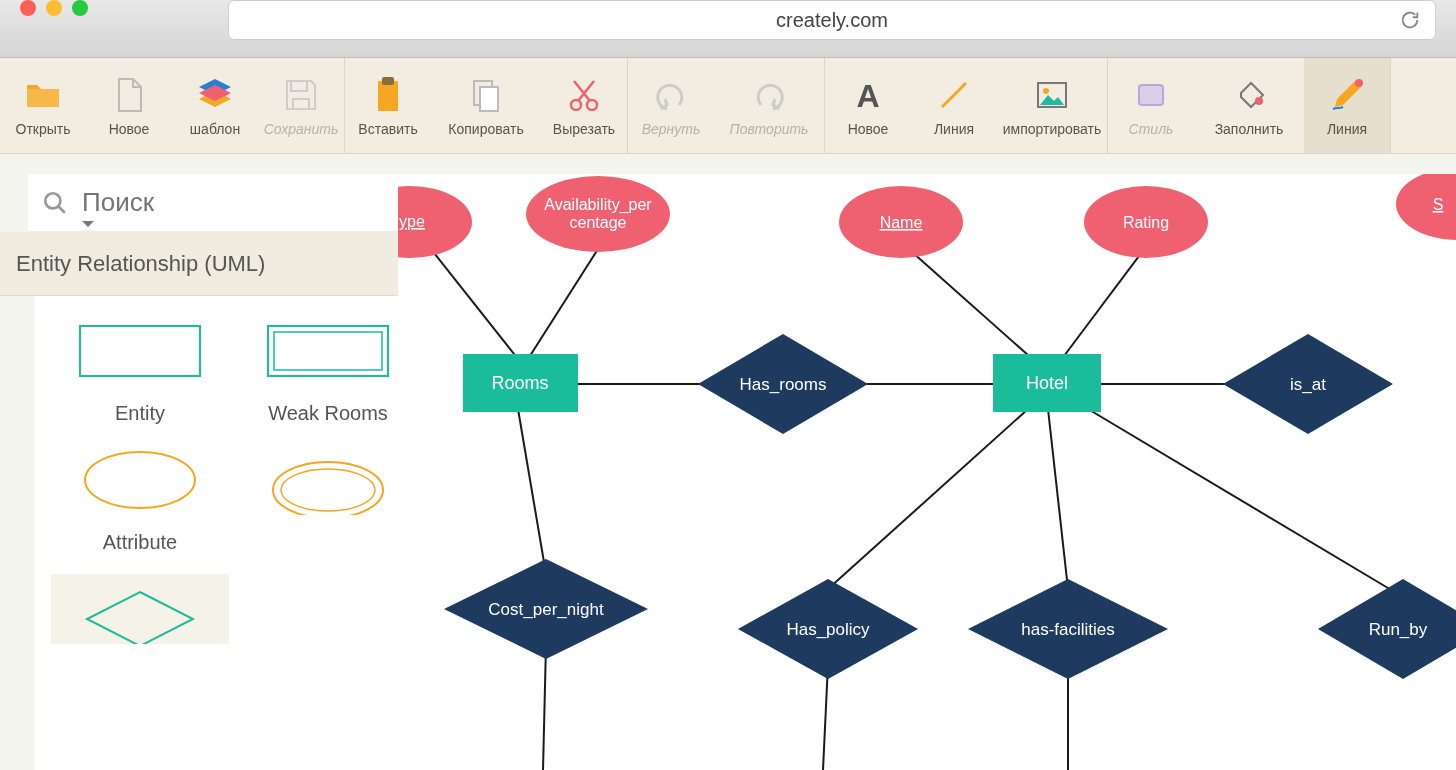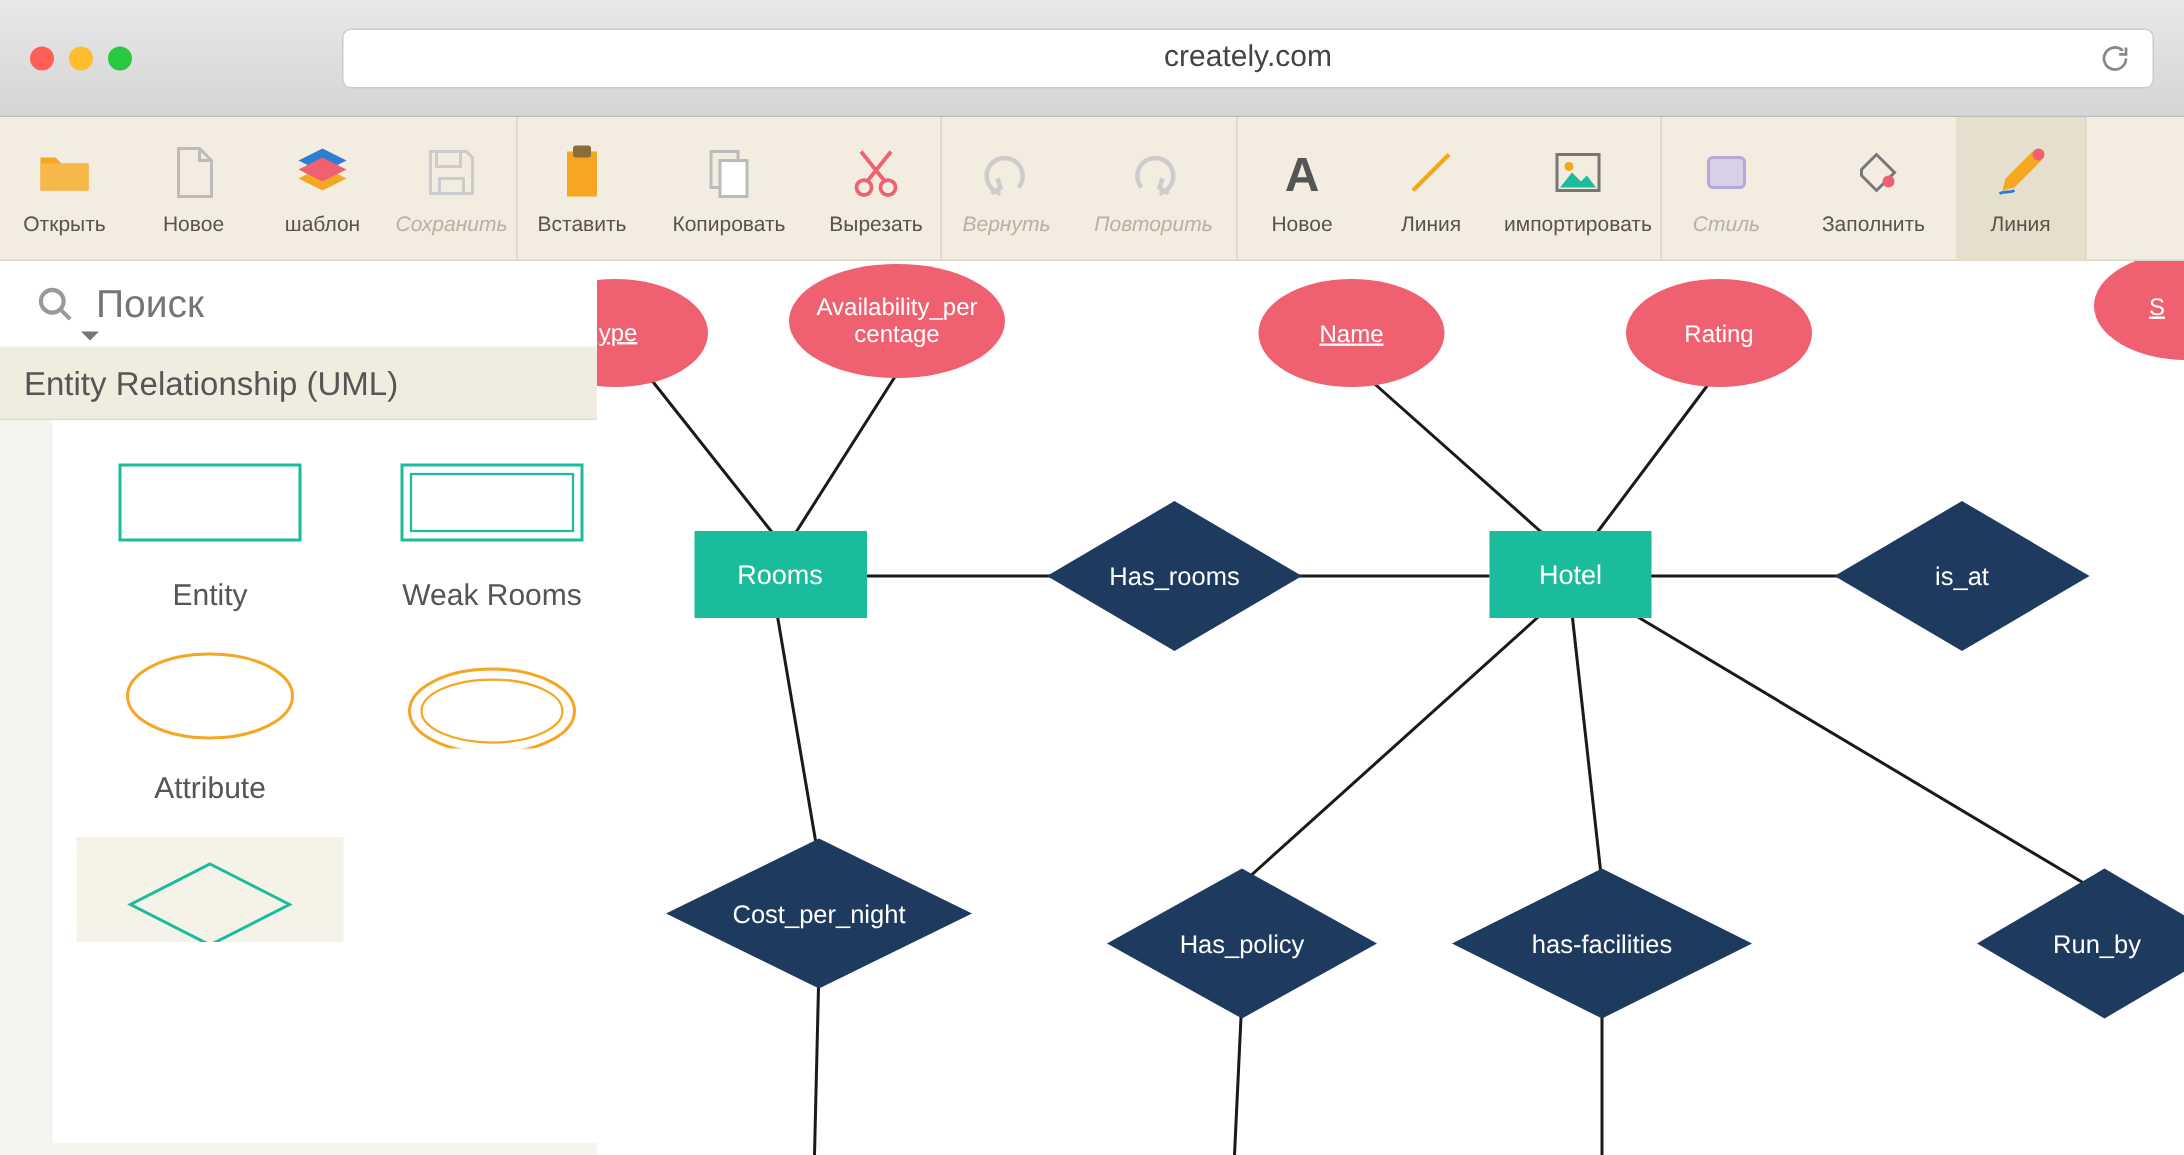--- a/index.html
+++ b/index.html
@@ -1,41 +1,41 @@
 <!DOCTYPE html>
 <html><head>
 <meta charset="utf-8">
 <style>
 * { margin: 0; padding: 0; box-sizing: border-box; font-family: -apple-system, "Helvetica Neue", Arial, sans-serif; }
 body { background: #f5f5f0; width: 1456px; height: 770px; overflow: hidden; }
 
 
-.browser-bar { height: 78px; background: linear-gradient(#e8e8e8,#d5d5d5); border-bottom: 1px solid #bbb; display: flex; align-items: center; padding: 0 20px; }
+.browser-bar { height: 58px; background: linear-gradient(#e8e8e8,#d5d5d5); border-bottom: 1px solid #bbb; display: flex; padding: 0 20px; }
 .traffic-lights { display: flex; gap: 10px; margin-right: 140px; }
 .tl { width: 16px; height: 16px; border-radius: 50%; }
 .tl.red { background:#ff5f57; } .tl.yellow{background:#febc2e;} .tl.green{background:#28c840;}
 .url-bar { flex:1; background:#fff; height:40px; border-radius:6px; border:1px solid #ccc; display:flex; align-items:center; justify-content:center; font-size:20px; color:#444; position:relative; }
 .refresh-ic { position:absolute; right:14px; width:22px; height:22px; }
 
 
 .toolbar { height: 96px; background: #f2ede0; border-bottom:1px solid #dcd6c6; display:flex; }
 .tool-group { display:flex; border-right:1px solid #dcd6c6; }
 .tool-btn { width: 86px; display:flex; flex-direction:column; align-items:center; justify-content:center; gap:6px; cursor:pointer; font-size:14px; color:#5a5346; }
 .tool-btn.wide { width: 110px; }
 .tool-btn.disabled { color:#b8b2a3;font-style:italic; }
 .tool-btn.active { background:#e6dfce; }
 .tool-ic { width:40px; height:40px; display:flex; align-items:center; justify-content:center; }
 
 
-.search-row { height: 58px; background:#fff; display:flex; align-items:center; padding: 0 24px; gap: 14px; border-bottom:1px solid #eee; width: 398px; position:relative; }
+.search-row { height: 58px; background:#fff; display:flex; align-items:center; padding: 0 14px; gap: 14px; border-bottom:1px solid #eee; width: 398px; position:relative;margin-left:28px; }
 .search-row::after{content:""; position:absolute; left:54px; bottom:-2px; border:6px solid transparent; border-top-color:#777;}
 .search-input { border:none; font-size:26px; color:#aaa; outline:none; width:300px; }
 
 
-.panel-title { height: 48px; background:#f0ece0; width:398px; display:flex; align-items:center; padding:0 16px; font-size:22px; color:#555; border-bottom:1px solid #e0dccc;}
+.panel-title { height: 64px; background:#f0ece0; width:398px; display:flex; align-items:center; padding:0 16px; font-size:22px; color:#555; border-bottom:1px solid #e0dccc;}
 
 
 .shape-panel { width:398px; background:#fff; height: calc(770px - 78px - 96px - 58px - 56px); position:relative; padding:20px 16px;margin-left:35px; }
 .shape-grid { display:grid; grid-template-columns: 1fr 1fr; gap: 20px 10px; }
 .shape-cell { display:flex; flex-direction:column; align-items:center; gap:16px; }
 .shape-preview { width:130px; height:70px; display:flex; align-items:center; justify-content:center; }
 .shape-label { font-size:20px; color:#555; }
 .scroll-ind { position:absolute; right:6px; top:4px; width:0;height:0;border:8px solid transparent; border-bottom-color:#888;}
 
 

